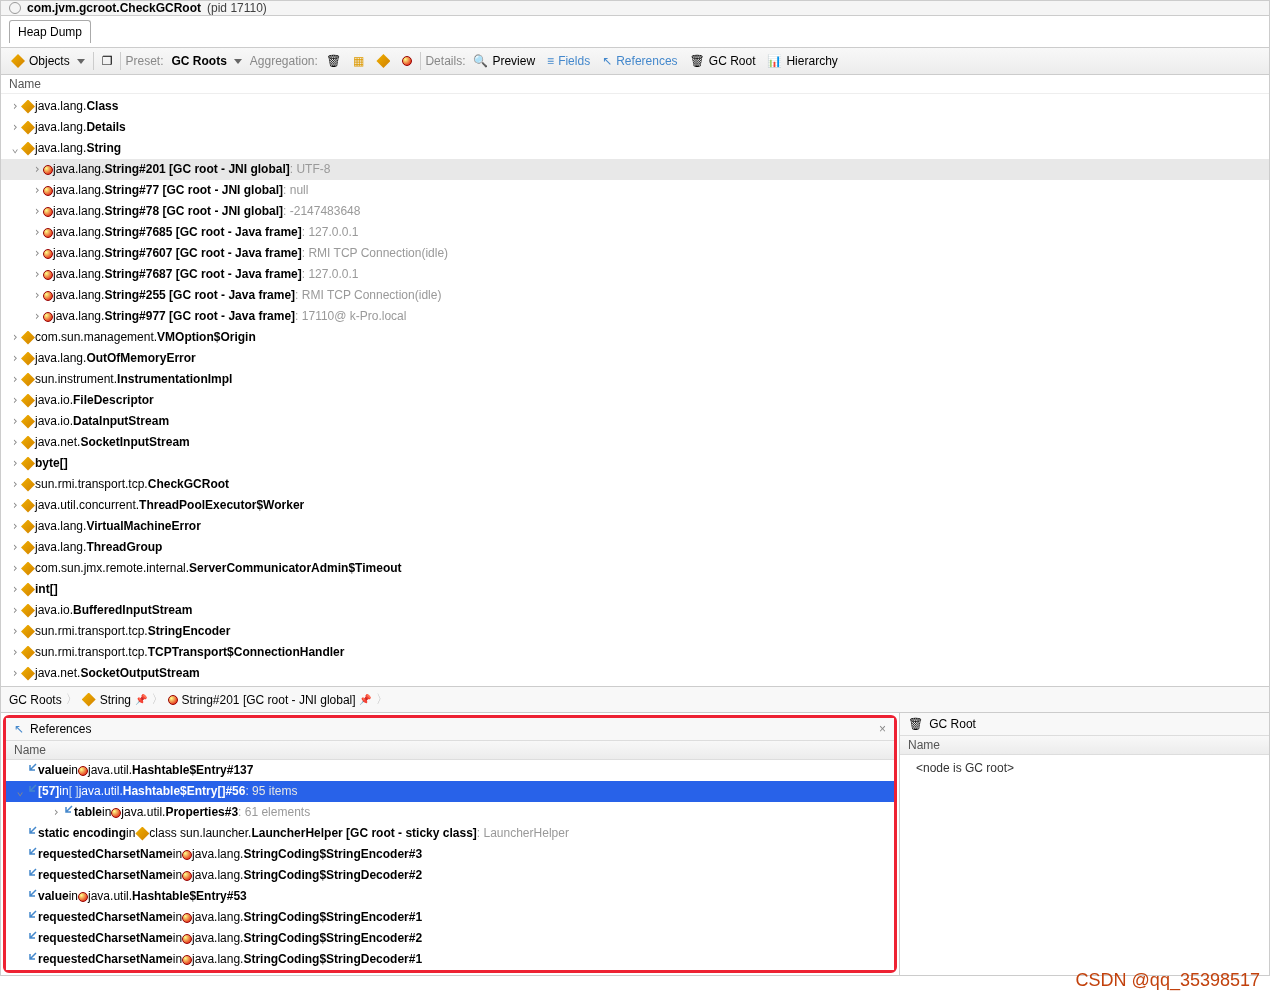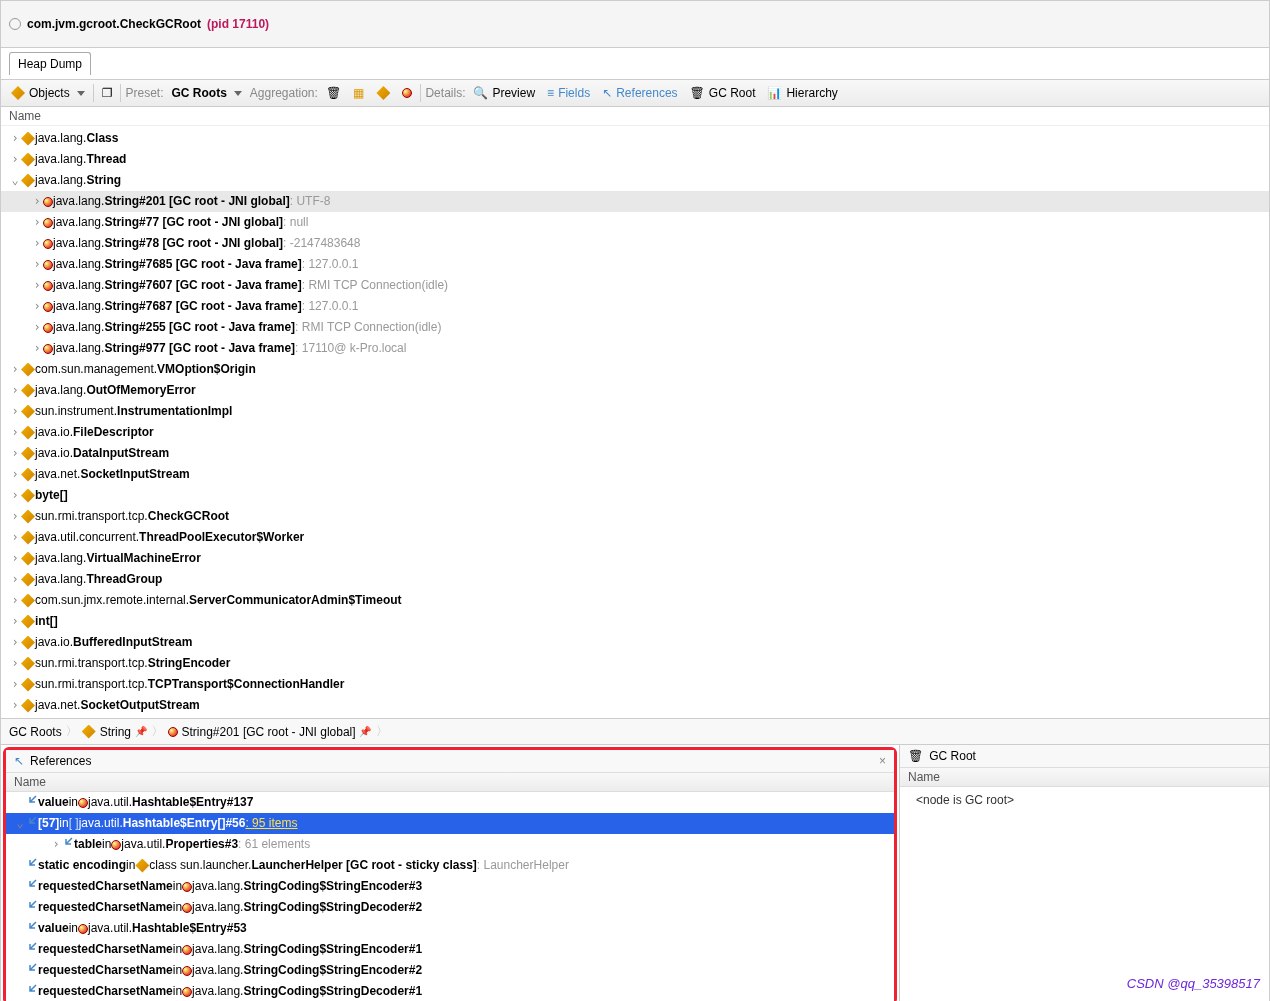--- a/index.html
+++ b/index.html
@@ -1,57 +1,57 @@
 <!DOCTYPE html>
 <html><head>
 <meta charset="utf-8">
 <style>
 * { margin: 0; padding: 0; box-sizing: border-box; }
 body { font-family: Arial, Helvetica, sans-serif; font-size: 12px; background: #fff; color: #000; width: 1270px; }
 .window { border: 1px solid #ccc; }
-.titlebar { padding: 16px 8px; border-bottom: 1px solid #ccc; display: flex; align-items: center; gap: 6px; background: #f5f5f5; }
+.titlebar { padding: 0 8px; border-bottom: 1px solid #ccc; display: flex; align-items: center; gap: 6px; background: #f5f5f5; }
 .circle-icon { width: 12px; height: 12px; border: 1px solid #999; border-radius: 50%; display: inline-block; }
 .titlebar .title { font-weight: bold; }
-.titlebar .pid { color: #be185d; font-weight: bold; }
+.titlebar .pid { color: #404040; font-weight: normal; }
 .tabbar { padding: 4px 8px; }
 .tab { display: inline-block; padding: 4px 8px; border: 1px solid #aaa; border-bottom: none; background: #fff; border-radius: 3px 3px 0 0; }
 .toolbar { padding: 4px 6px; border-top: 1px solid #ccc; border-bottom: 1px solid #ccc; background: linear-gradient(#f8f8f8,#ececec); display: flex; align-items: center; gap: 4px; font-size: 12px; }
 .toolbar .sep { width: 1px; height: 18px; background: #ccc; }
 .toolbar .lbl { color: #888; }
 .toolbar .btn { display: inline-flex; align-items: center; gap: 4px; padding: 2px 4px; cursor: pointer; }
 .ico { width: 14px; height: 14px; display: inline-block; }
 .class-ico { background: linear-gradient(135deg,#f0b000,#d08000); border-radius: 2px; clip-path: polygon(50% 0,100% 50%,50% 100%,0 50%); }
 .inst-ico { width: 10px; height: 10px; border-radius: 50%; background: radial-gradient(circle at 30% 30%,#ff8,#d00); border: 1px solid #900; }
 .ref-ico svg { width: 12px; height: 12px; }
 .chev { color: #888; cursor: pointer; font-family: monospace; width: 12px; display: inline-block; text-align: center; }
 .tree { padding: 2px 0; }
 .tree-head { padding: 2px 8px; color: #555; border-bottom: 1px solid #eee; }
 .row { display: flex; align-items: center; padding: 1px 4px; line-height: 19px; white-space: nowrap; }
 .row.sel { background: #e8e8e8; }
 .row.hl { background: #2862e9; color: #fff; }
-.row.hl .extra { color: #fde047; text-decoration: underline; }
+.row.hl .extra { color: #e5e5e5; }
 .pkg { font-weight: normal; }
 .cls { font-weight: bold; }
 .extra { color: #999; }
 .breadcrumb { padding: 4px 8px; border-top: 1px solid #ccc; display: flex; align-items: center; gap: 4px; background: #f8f8f8; }
 .bc-sep { color: #bbb; }
 .pin { color: #bbb; font-size: 10px; }
 .filterbar { padding: 3px 6px; border-top: 1px solid #ccc; border-bottom: 1px solid #ccc; background: linear-gradient(#f8f8f8,#ececec); display: flex; align-items: center; gap: 8px; }
 .filterbar input { flex: 0 0 380px; height: 20px; border: 1px solid #ccc; border-radius: 3px; padding: 0 4px; }
 .filterbar .updown { font-size: 9px; line-height: 8px; color: #666; }
 .lower { display: flex; border-top: 1px solid #ccc; }
 .ref-panel { flex: 1; border: 3px solid #e23; border-radius: 6px; margin: 2px; }
 .gc-panel { width: 370px; border-left: 1px solid #ccc; }
 .panel-head { padding: 4px 8px; border-bottom: 1px solid #ddd; display: flex; align-items: center; gap: 6px; background: #f8f8f8; }
 .panel-head .pclose { margin-left: auto; color: #888; cursor: pointer; }
 .sub-head { padding: 2px 8px; color: #555; background: linear-gradient(#f8f8f8,#ececec); border-bottom: 1px solid #ddd; }
 .ref-body { background: #fff; }
 .ref-body .row { font-size: 12px; }
 .gc-body { padding: 6px 16px; color: #333; }
-.watermark { position: fixed; right: 10px; bottom: 10px; color: #6d28d9; font-size: 13px; font-style: italic; }
+.watermark { position: fixed; right: 10px; bottom: 10px; color: #c2410c; font-size: 18px; }
 .tri { display: inline-block; width: 0; height: 0; border-left: 4px solid transparent; border-right: 4px solid transparent; border-top: 5px solid #666; margin-left: 3px; vertical-align: middle; }
 </style>
 </head>
 <body>
 
 <div class="window">
   <div class="titlebar">
     <span class="circle-icon"></span>
     <span class="title">com.jvm.gcroot.CheckGCRoot</span>
     <span class="pid">(pid 17110)</span>
@@ -99,21 +99,21 @@
         <span class="chev">›</span> 
         <span class="ico class-ico"></span> 
         <span class="pkg">java.lang.</span>
         <span class="cls">Class</span>
         <span class="extra"></span>
       </div>
       <div class="row" style="padding-left: 8px;">
         <span class="chev">›</span> 
         <span class="ico class-ico"></span> 
         <span class="pkg">java.lang.</span>
-        <span class="cls">Thread</span>
+        <span class="cls">Details</span>
         <span class="extra"></span>
       </div>
       <div class="row" style="padding-left: 8px;">
         <span class="chev">⌄</span> 
         <span class="ico class-ico"></span> 
         <span class="pkg">java.lang.</span>
         <span class="cls">String</span>
         <span class="extra"></span>
       </div>
       <div class="row sel" style="padding-left: 30px;">

